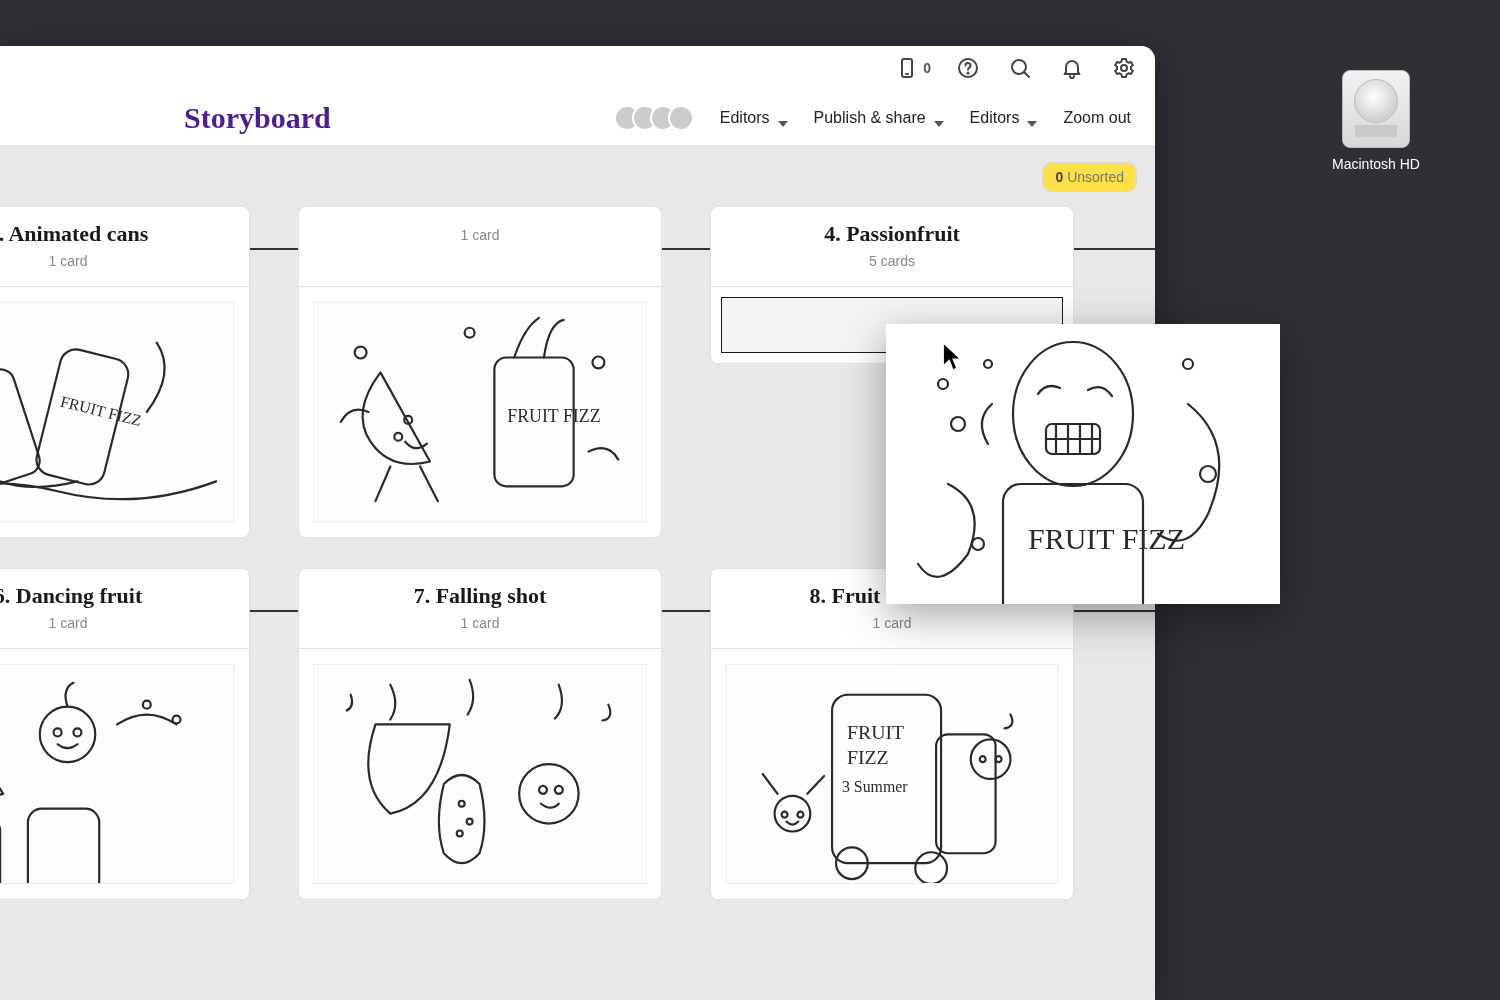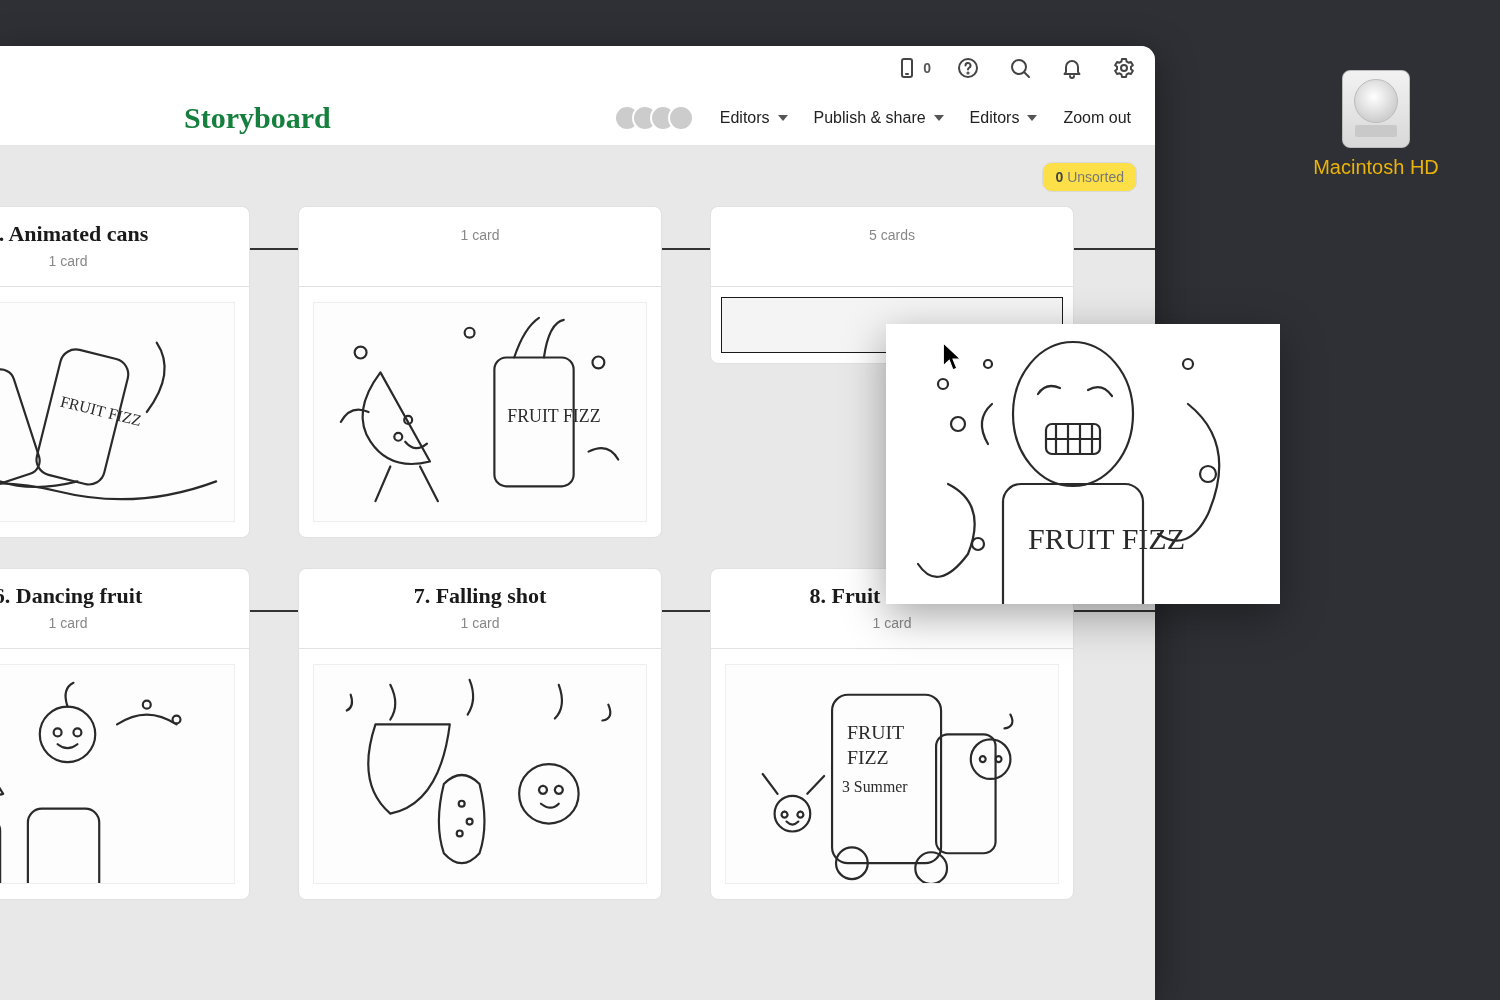--- a/index.html
+++ b/index.html
@@ -51,21 +51,21 @@
     background: #ffffff;
     display: flex;
     align-items: center;
     padding: 0 24px 0 184px;
     border-bottom: 1px solid #e5e5e5;
   }
   .header-title {
     font-family: Georgia, "Times New Roman", serif;
     font-weight: 700;
     font-size: 30px;
-    color: #15803d;
+    color: #4c1d95;
   }
   .header-spacer { flex: 1; }
   .header-actions { display:flex; align-items:center; gap: 26px; }
   .avatars {
     display:flex;
   }
   .avatars .av {
     width:26px; height:26px; border-radius:50%;
     border:2px solid #fff; margin-left:-8px;
     background:#ccc;
@@ -73,21 +73,21 @@
   }
   .avatars .av:first-child{margin-left:0;}
   .av1{background:linear-gradient(135deg,#f2c0a0,#d08060);}
   .av2{background:#7b5f3a;}
   .av3{background:#58362c;}
   .av4{background:#d8d8d8;}
   .hdr-btn {
     font-size: 16px;
     color: #222;
     cursor: pointer;
-    display:flex; align-items:center; gap:6px;
+    display:flex; align-items:flex-end; gap:6px;
   }
   .chev-down::after{
     content:""; display:inline-block; width:0;height:0;
     border-left:5px solid transparent;
     border-right:5px solid transparent;
     border-top:6px solid #555;
     margin-left:2px;
   }
 
   
@@ -222,22 +222,22 @@
   }
   .cursor svg path{ fill:#000; stroke:#fff; stroke-width:1;}
 
   
   .desktop-icon{
     position:absolute;
     right: 44px;
     top: 70px;
     width: 160px;
     text-align:center;
-    color:#eab308;
-    font-size:20px;
+    color:#ffffff;
+    font-size:14px;
     z-index:2;
   }
   .hd-glyph{
     width:68px; height:78px; margin:0 auto 8px;
     background: linear-gradient(#f2f2f2,#d8d8d8);
     border:1px solid #bbb;
     border-radius:8px;
     position:relative;
   }
   .hd-glyph::after{
@@ -386,20 +386,21 @@
               <path d="M20 120 q10 -18 28 -10"></path>
                   <path d="M270 150 q20 -10 30 8"></path>
             </svg>
           </div>
             </div>
         </div>
       </div>
 
       <div class="col">
         <div class="col-head">
+          <div class="col-title">4. Passionfruit</div>
           <div class="col-sub">5 cards</div>
         </div>
         <div class="drop-slot">
           <div class="target"></div>
         </div>
       </div>
 
     </div>
 
     <div class="row row2">

